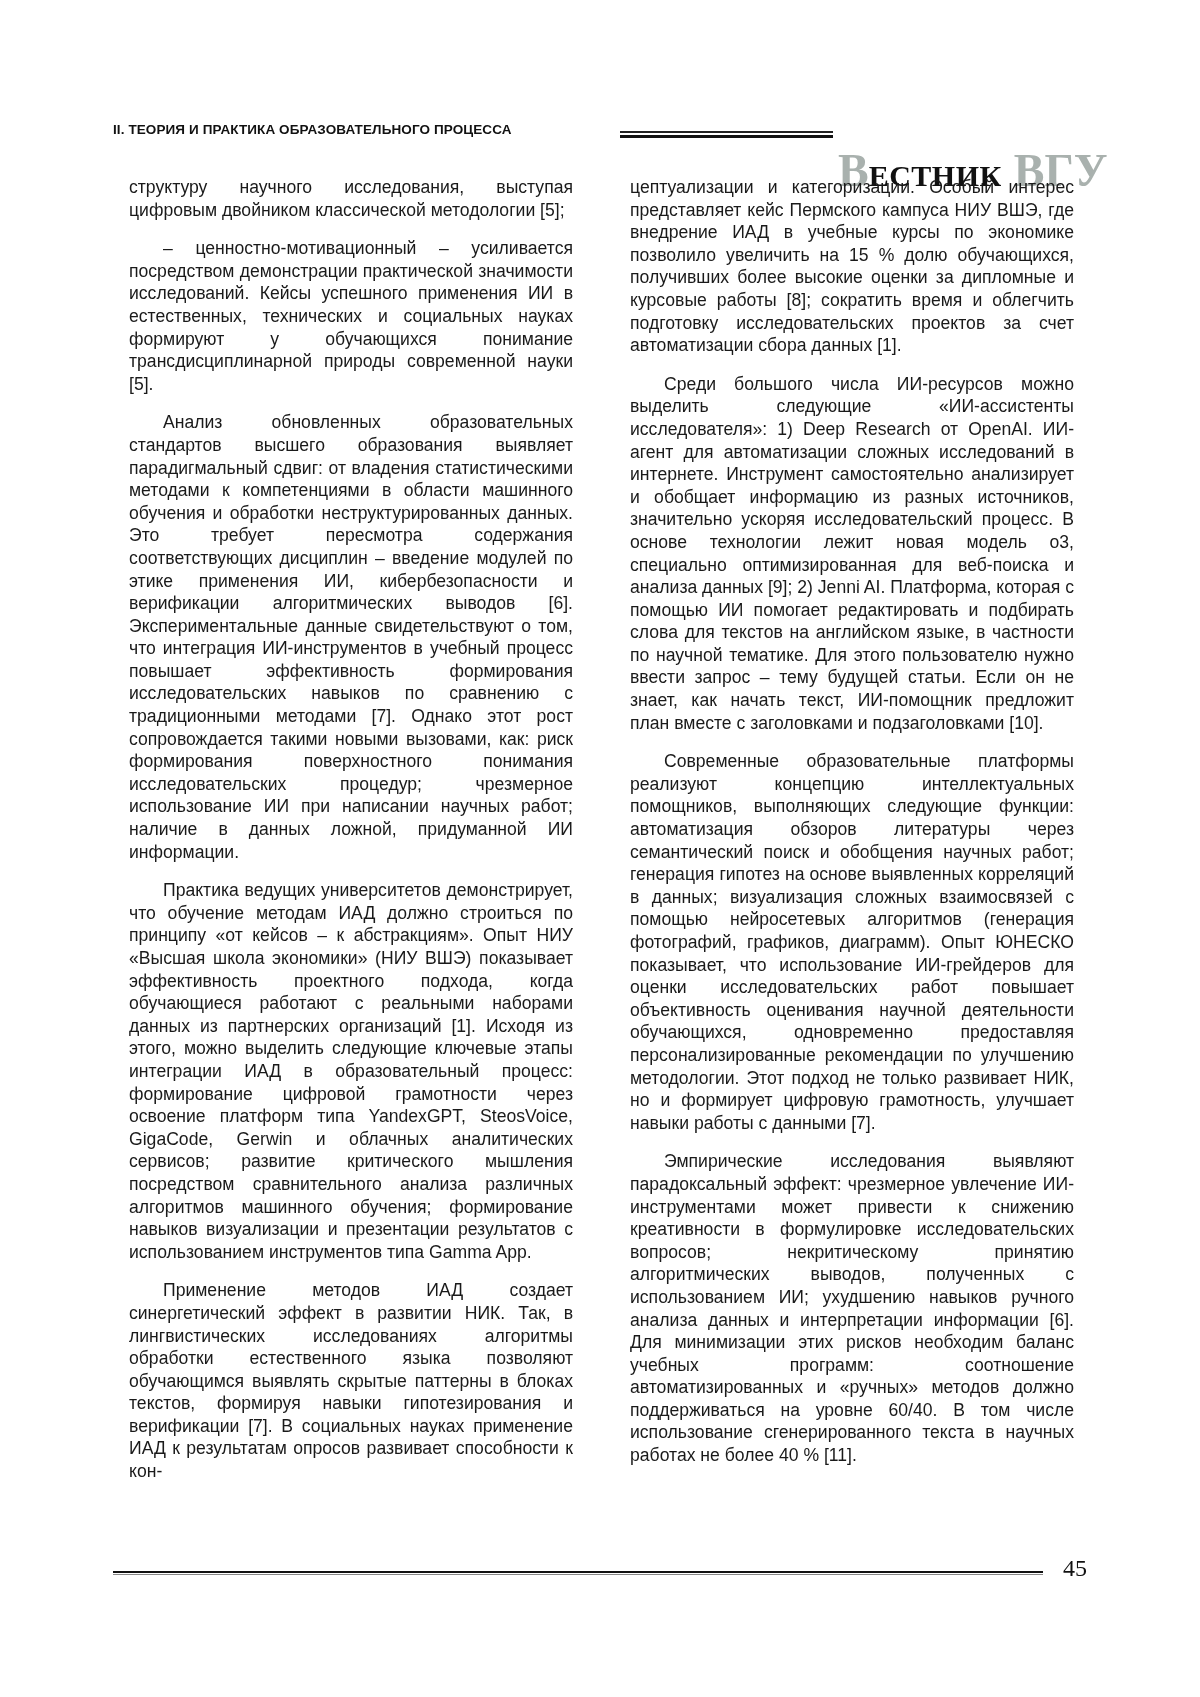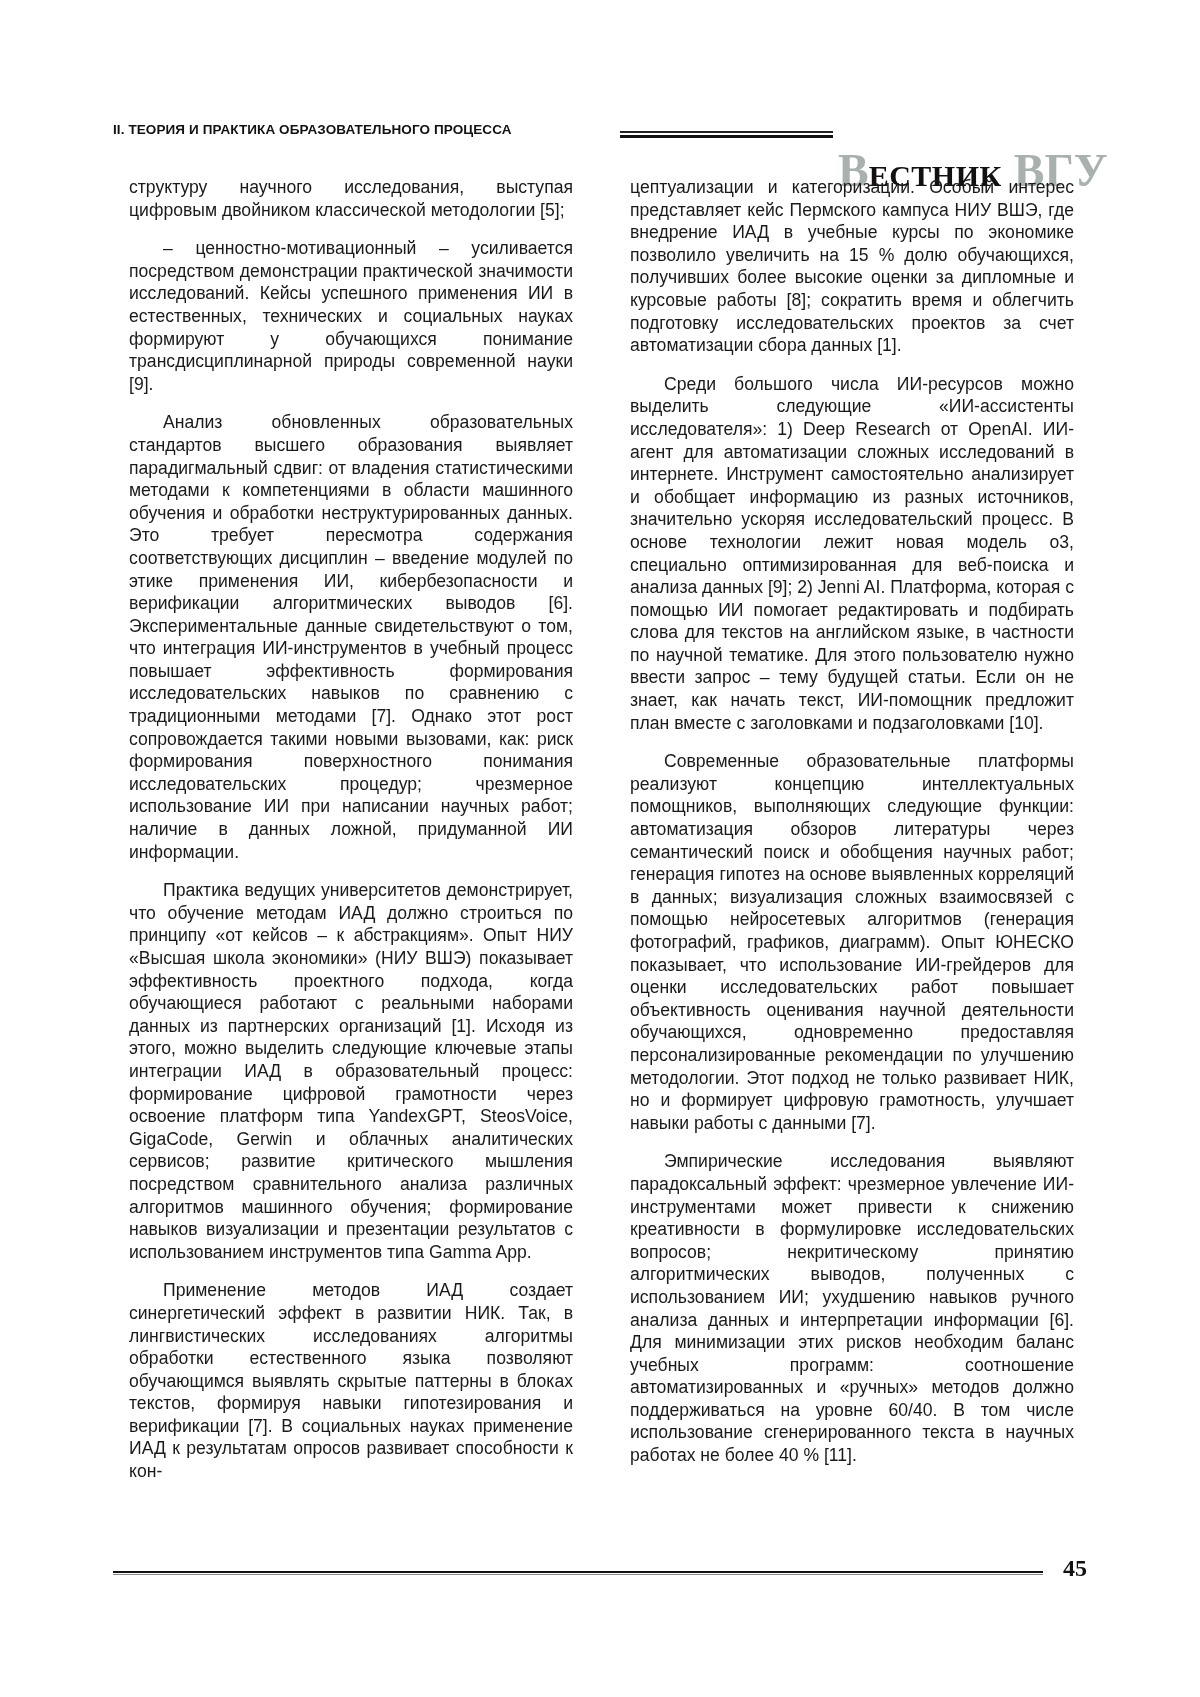--- a/index.html
+++ b/index.html
@@ -14,39 +14,39 @@
   .logo .small { font-size: 30px; color: #111; letter-spacing: 0.5px; }
   .logo .vgu { font-size: 46px; color: #a9b1ae; margin-left: 12px; }
   .col { position: absolute; top: 160px; width: 476px; font-size: 17.6px; line-height: 22.6px; text-align: justify; hyphens: manual; }
   .col.left { left: 113px; }
   .col.right { left: 614px; }
   .col p { margin: 16px; text-indent: 0; }
   .col p.ind { text-indent: 34px; }
   .footer-rule { position: absolute; left: 113px; top: 1571px; width: 930px; height: 4px; }
   .footer-rule .f1 { position: absolute; left: 0; top: 0; width: 100%; height: 2px; background: #111; }
   .footer-rule .f2 { position: absolute; left: 0; top: 3px; width: 100%; height: 1px; background: #888; }
-  .page-num { position: absolute; left: 1063px; top: 1555px; font-family: "Liberation Serif", serif; font-weight: bold; font-size: 24px; color: #111; }
+  .page-num { position: absolute; left: 1063px; top: 1555px; font-family: "Liberation Serif", serif; font-weight: normal; font-size: 24px; color: #111; }
 </style>
 </head>
 <body>
 
 <div class="header">
   <div class="section-title">II. ТЕОРИЯ И ПРАКТИКА ОБРАЗОВАТЕЛЬНОГО ПРОЦЕССА</div>
   <div class="header-rule">
     <div class="r1"></div>
     <div class="r2"></div>
   </div>
   <div class="logo">
     <span class="big">В</span><span class="small">ЕСТНИК</span><span class="vgu">ВГУ</span>
   </div>
 </div>
 
 <div class="col left">
   <p>структуру научного исследования, выступая цифровым двойником классической методологии [5];</p>
-  <p class="ind">– ценностно-мотивационный – усиливается посредством демонстрации практической значимости исследований. Кейсы успешного применения ИИ в естественных, технических и социальных науках формируют у обучающихся понимание трансдисциплинарной природы современной науки [9].</p>
+  <p class="ind">– ценностно-мотивационный – усиливается посредством демонстрации практической значимости исследований. Кейсы успешного применения ИИ в естественных, технических и социальных науках формируют у обучающихся понимание трансдисциплинарной природы современной науки [5].</p>
   <p class="ind">Анализ обновленных образовательных стандартов высшего образования выявляет парадигмальный сдвиг: от владения статистическими методами к компетенциями в области машинного обучения и обработки неструктурированных данных. Это требует пересмотра содержания соответствующих дисциплин – введение модулей по этике применения ИИ, кибербезопасности и верификации алгоритмических выводов [6]. Экспериментальные данные свидетельствуют о том, что интеграция ИИ-инструментов в учебный процесс повышает эффективность формирования исследовательских навыков по сравнению с традиционными методами [7]. Однако этот рост сопровождается такими новыми вызовами, как: риск формирования поверхностного понимания исследовательских процедур; чрезмерное использование ИИ при написании научных работ; наличие в данных ложной, придуманной ИИ информации.</p>
   <p class="ind">Практика ведущих университетов демонстрирует, что обучение методам ИАД должно строиться по принципу «от кейсов – к абстракциям». Опыт НИУ «Высшая школа экономики» (НИУ ВШЭ) показывает эффективность проектного подхода, когда обучающиеся работают с реальными наборами данных из партнерских организаций [1]. Исходя из этого, можно выделить следующие ключевые этапы интеграции ИАД в образовательный процесс: формирование цифровой грамотности через освоение платформ типа YandexGPT, SteosVoice, GigaCode, Gerwin и облачных аналитических сервисов; развитие критического мышления посредством сравнительного анализа различных алгоритмов машинного обучения; формирование навыков визуализации и презентации результатов с использованием инструментов типа Gamma App.</p>
   <p class="ind">Применение методов ИАД создает синергетический эффект в развитии НИК. Так, в лингвистических исследованиях алгоритмы обработки естественного языка позволяют обучающимся выявлять скрытые паттерны в блоках текстов, формируя навыки гипотезирования и верификации [7]. В социальных науках применение ИАД к результатам опросов развивает способности к кон-</p>
 </div>
 
 <div class="col right">
   <p>цептуализации и категоризации. Особый интерес представляет кейс Пермского кампуса НИУ ВШЭ, где внедрение ИАД в учебные курсы по экономике позволило увеличить на 15 % долю обучающихся, получивших более высокие оценки за дипломные и курсовые работы [8]; сократить время и облегчить подготовку исследовательских проектов за счет автоматизации сбора данных [1].</p>
   <p class="ind">Среди большого числа ИИ-ресурсов можно выделить следующие «ИИ-ассистенты исследователя»: 1) Deep Research от OpenAI. ИИ-агент для автоматизации сложных исследований в интернете. Инструмент самостоятельно анализирует и обобщает информацию из разных источников, значительно ускоряя исследовательский процесс. В основе технологии лежит новая модель o3, специально оптимизированная для веб-поиска и анализа данных [9]; 2) Jenni AI. Платформа, которая с помощью ИИ помогает редактировать и подбирать слова для текстов на английском языке, в частности по научной тематике. Для этого пользователю нужно ввести запрос – тему будущей статьи. Если он не знает, как начать текст, ИИ-помощник предложит план вместе с заголовками и подзаголовками [10].</p>
   <p class="ind">Современные образовательные платформы реализуют концепцию интеллектуальных помощников, выполняющих следующие функции: автоматизация обзоров литературы через семантический поиск и обобщения научных работ; генерация гипотез на основе выявленных корреляций в данных; визуализация сложных взаимосвязей с помощью нейросетевых алгоритмов (генерация фотографий, графиков, диаграмм). Опыт ЮНЕСКО показывает, что использование ИИ-грейдеров для оценки исследовательских работ повышает объективность оценивания научной деятельности обучающихся, одновременно предоставляя персонализированные рекомендации по улучшению методологии. Этот подход не только развивает НИК, но и формирует цифровую грамотность, улучшает навыки работы с данными [7].</p>
   <p class="ind">Эмпирические исследования выявляют парадоксальный эффект: чрезмерное увлечение ИИ-инструментами может привести к снижению креативности в формулировке исследовательских вопросов; некритическому принятию алгоритмических выводов, полученных с использованием ИИ; ухудшению навыков ручного анализа данных и интерпретации информации [6]. Для минимизации этих рисков необходим баланс учебных программ: соотношение автоматизированных и «ручных» методов должно поддерживаться на уровне 60/40. В том числе использование сгенерированного текста в научных работах не более 40 % [11].</p>

